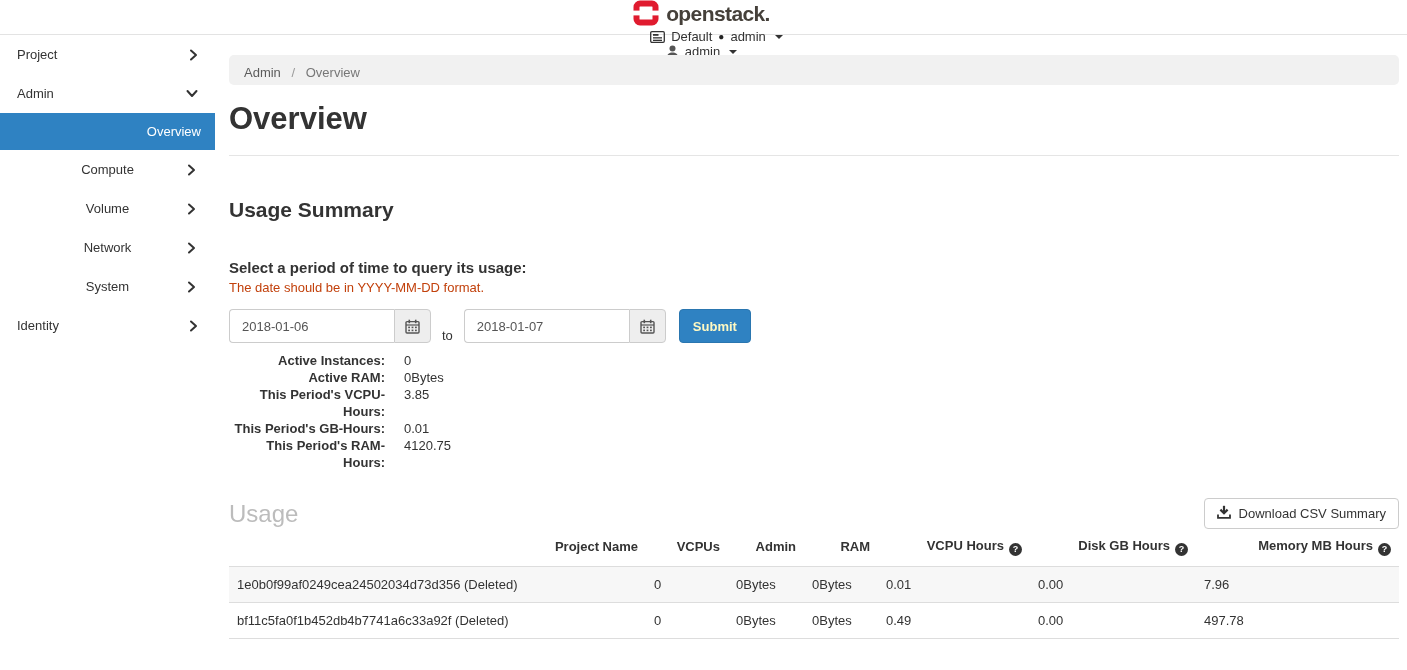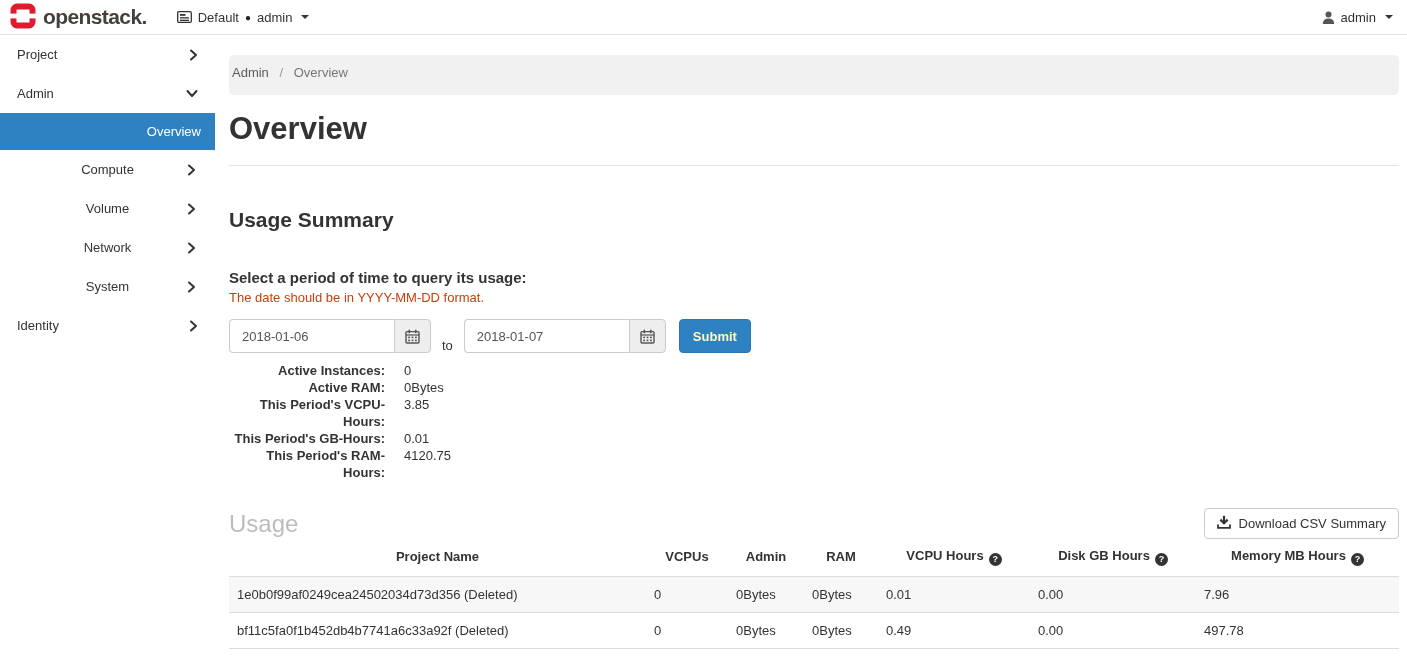--- a/index.html
+++ b/index.html
@@ -13,20 +13,21 @@
     font-size:13px;
   }
   
   .topbar {
     height:35px;
     display:flex;
     align-items:center;
     padding:0 14px 0 10px;
     border-bottom:1px solid #e3e3e3;
     background:#fff;
+    flex-direction:column;
   }
   .brand { display:flex; align-items:center; gap:7px; cursor:pointer; }
   .brand-text { font-size:21px; font-weight:bold; color:#45403a; letter-spacing:-0.6px; line-height:1; padding-bottom:2px;}
   .context-switcher { margin-left:30px; display:flex; align-items:center; gap:6px; cursor:pointer; color:#333; }
   .ctx-sep { font-size:10px; color:#222; }
   .caret { display:inline-block; width:0; height:0; border-left:4px solid transparent; border-right:4px solid transparent; border-top:4px solid #333; margin-left:3px; }
   .spacer { flex:1; }
   .user-menu { display:flex; align-items:center; gap:6px; cursor:pointer; }
 
   
@@ -38,22 +39,22 @@
   .nav-item.group .chev { position:absolute; right:19px; top:50%; transform:translateY(-50%); }
   .nav-item.selected {
     background:#2f82c2; color:#fff; height:37px;
     justify-content:flex-end; padding-right:14px;
   }
   .chev { display:inline-flex; align-items:center; }
 
   
   .content { flex:1; padding:20px 8px 0 14px; min-width:0; }
   .breadcrumb {
-    background:#f1f1f1; border-radius:5px; height:40px; line-height:35px;
-    padding:0 3px; color:#666; margin:0 0 14px 0;
+    background:#f1f1f1; border-radius:5px; height:30px; line-height:35px;
+    padding:0 15px; color:#666; margin:0 0 14px 0;
   }
   .breadcrumb a { color:#5b5b5b; text-decoration:none; cursor:pointer; }
   .bc-sep { margin:0 7px; color:#9a9a9a; }
   .bc-current { color:#777; }
   h1.page-title { font-size:31px; font-weight:bold; margin:16px 0 18px 0; color:#333; }
   hr.divider { border:none; border-top:1px solid #e5e5e5; margin:0 0 42px 0; }
   h2.section-title { font-size:21px; font-weight:bold; margin:0 0 37px 0; }
   .prompt { font-size:15px; font-weight:bold; margin-bottom:4px; }
   .hint { color:#c2410c; }
 
@@ -84,21 +85,21 @@
   .usage-title { font-size:24px; color:#bcbcbc; font-weight:normal; margin:0; }
   .btn-default {
     display:flex; align-items:center; gap:8px; background:#fff; border:1px solid #ccc;
     border-radius:4px; padding:0 12px; height:31px; font-size:13px; color:#333;
     font-family:"Liberation Sans", sans-serif; cursor:pointer;
   }
 
   .count-text { margin:23px 0 11px 0; }
   table.usage-table { width:100%; border-collapse:collapse; font-size:13px; table-layout:fixed; }
   .usage-table th {
-    text-align:center; font-weight:bold; padding:9px 8px 10px 8px;
+    text-align:right; font-weight:bold; padding:9px 8px 10px 8px;
     border-bottom:1px solid #ddd; color:#333;
   }
   .usage-table td { padding:10px 8px; border-bottom:1px solid #ddd; overflow:hidden; white-space:nowrap; }
   .usage-table tbody tr:nth-child(odd) { background:#f7f7f7; }
   .help-icon {
     display:inline-flex; width:13px; height:13px; border-radius:50%; background:#333;
     color:#fff; font-size:9px; font-weight:bold; align-items:center; justify-content:center;
     margin-left:5px; vertical-align:-2px; cursor:pointer;
   }
 </style>

